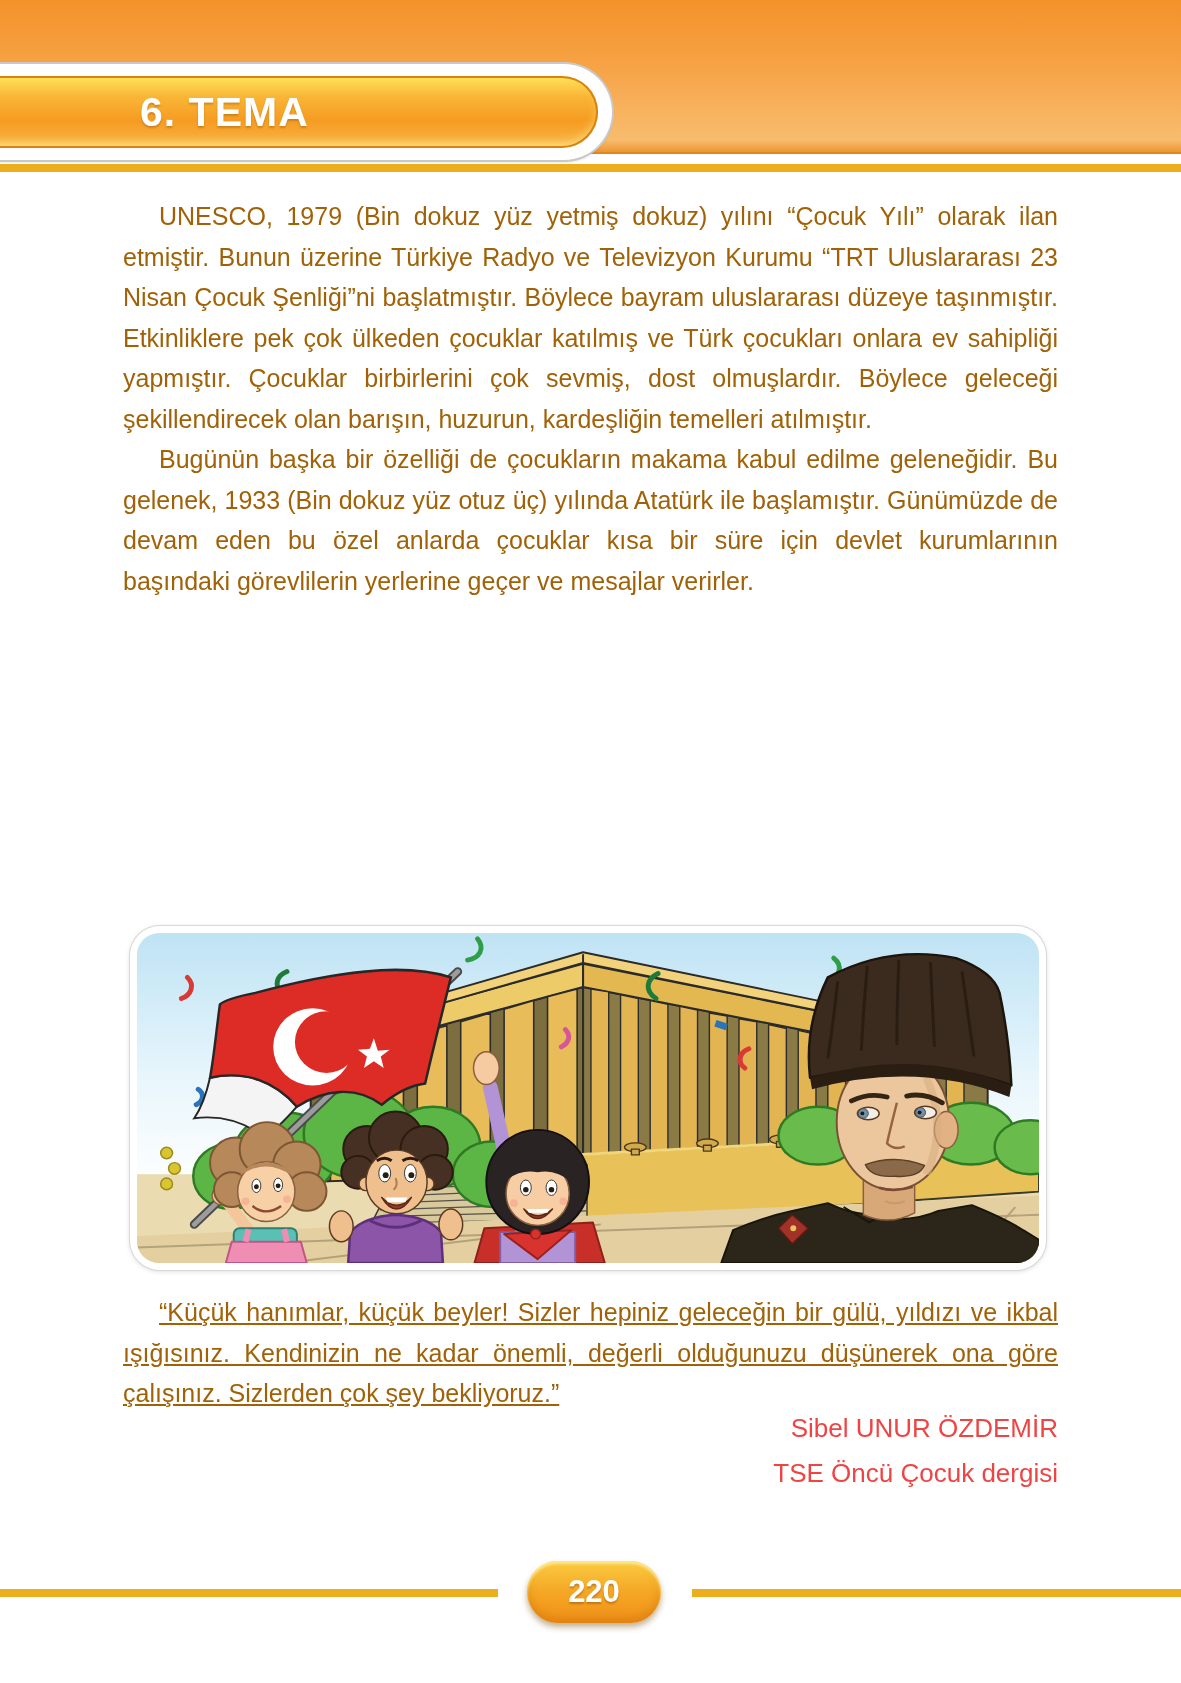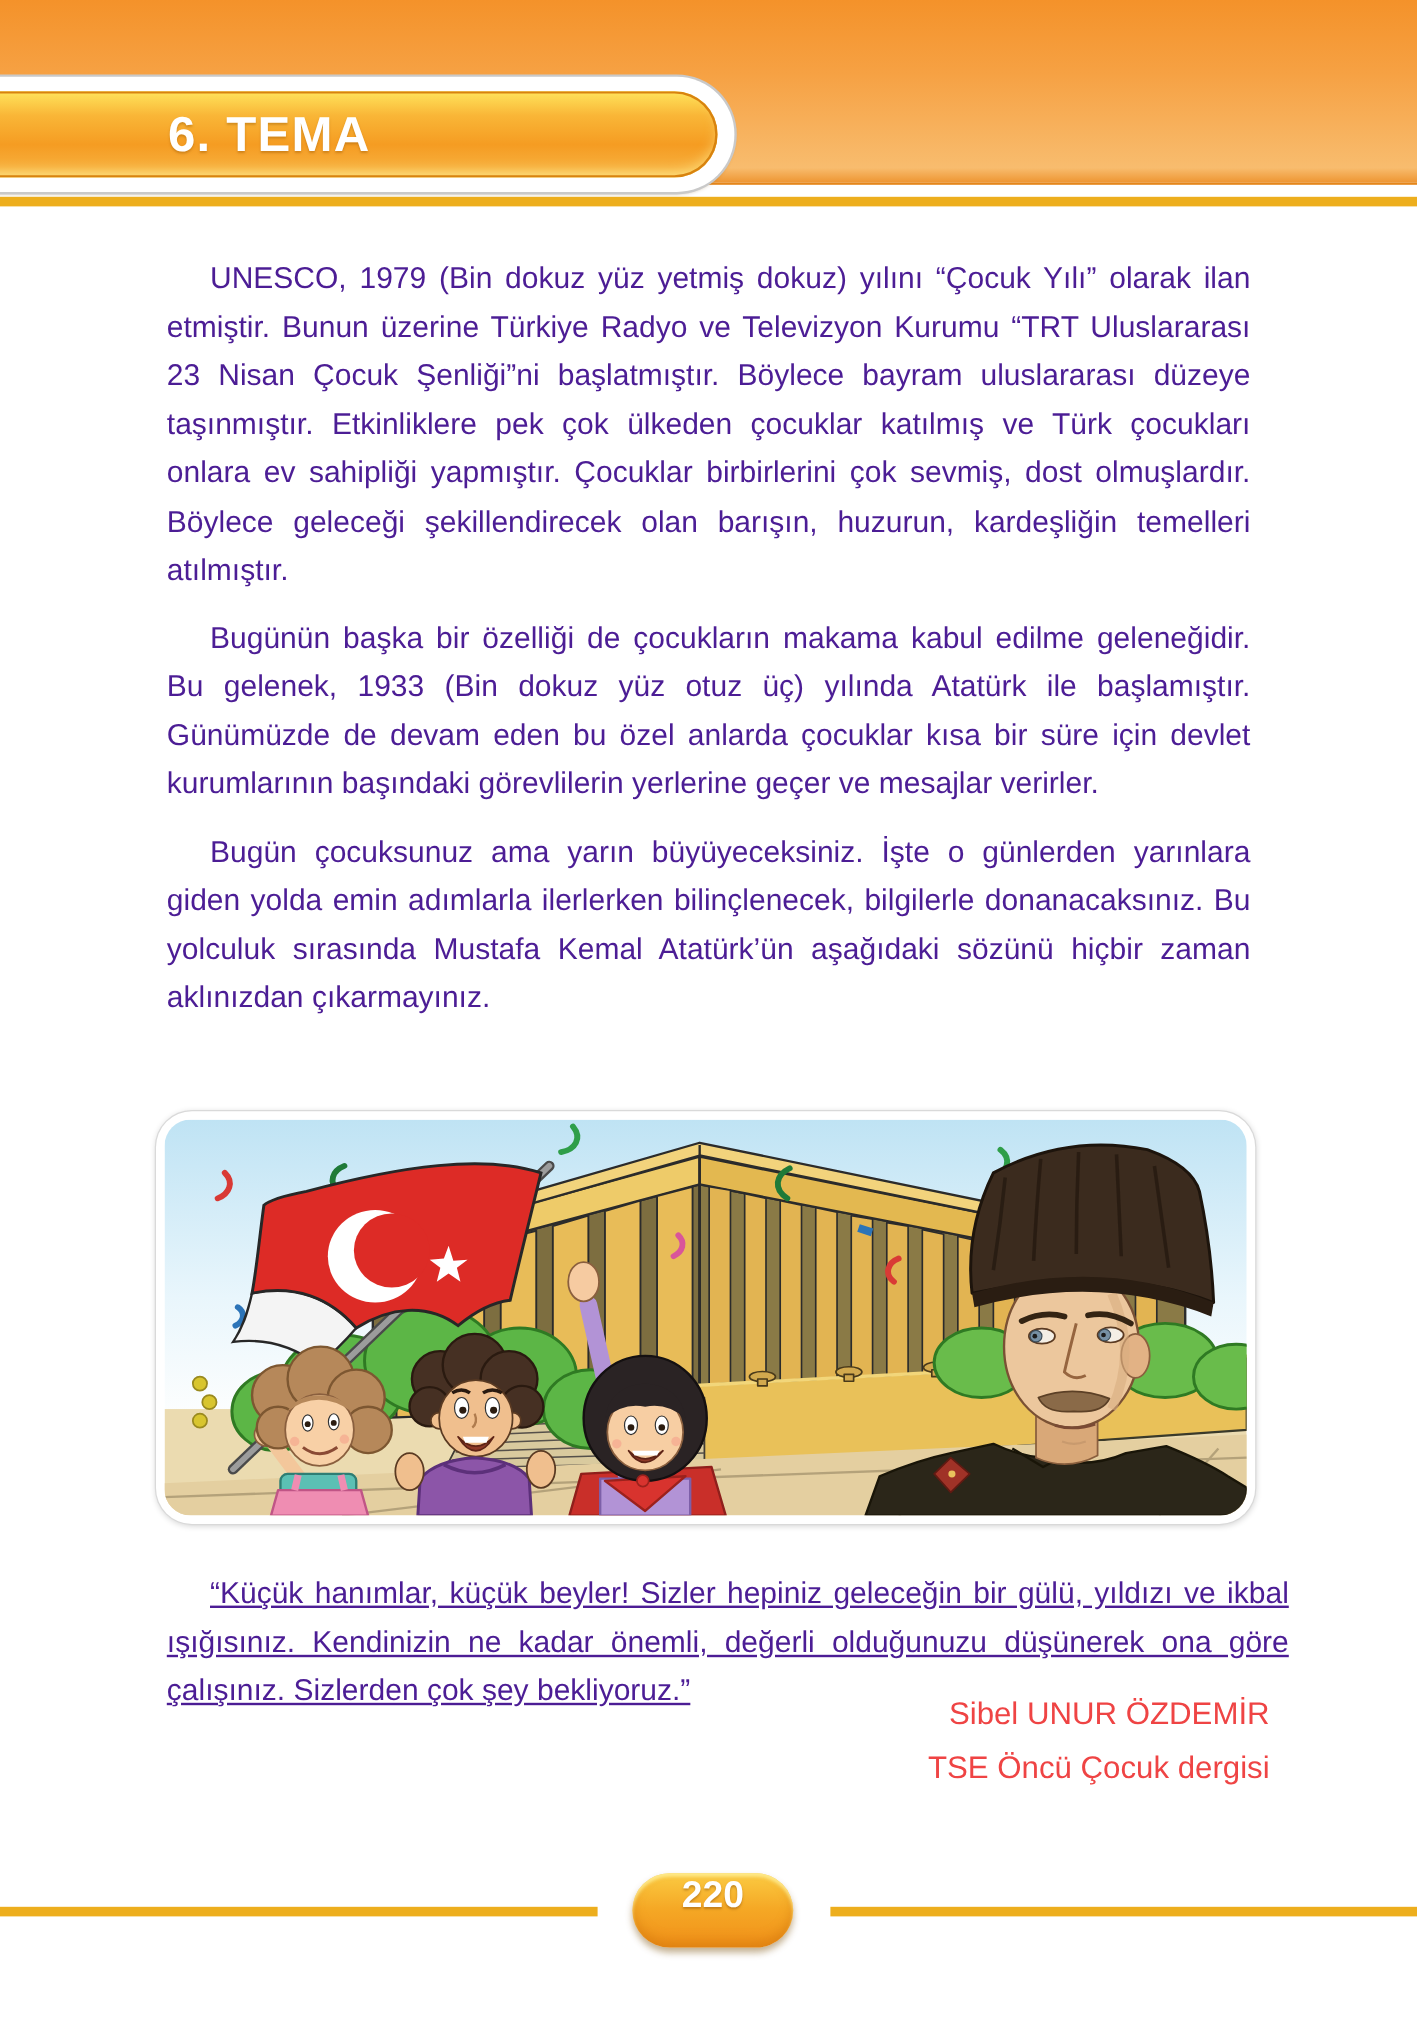--- a/index.html
+++ b/index.html
@@ -30,21 +30,21 @@
   .tema-label{
     position:absolute;left:180px;top:50%;transform:translateY(-50%);
     color:#ffffff;font-weight:bold;font-size:41px;letter-spacing:1px;
     text-shadow:0 2px 2px rgba(150,85,0,.4);
   }
   
   .paras{
     position:absolute;left:123px;top:196px;width:935px;z-index:1;color:#3C3C3C;
   }
   .paras p,.quote{
-    margin:16px;font-size:25px;line-height:40.5px;text-align:justify;text-indent:36px;color:#4c1d95;
+    margin:0;font-size:25px;line-height:40.5px;text-align:justify;text-indent:36px;color:#a16207;
   }
   .quote{position:absolute;left:123px;top:1292px;width:935px;z-index:3;text-decoration:underline;}
   .attribution{
     position:absolute;right:123px;top:1406px;width:560px;text-align:right;z-index:3;
     color:#ef4444;font-size:26px;line-height:45px;
   }
   
   .figure{
     position:absolute;left:130px;top:926px;width:916px;height:344px;z-index:2;
     background:#ffffff;border-radius:30px;box-sizing:border-box;padding:7px;
@@ -52,42 +52,41 @@
   }
   .figure-inner{width:100%;height:100%;border-radius:22px;overflow:hidden;}
   .figure-inner svg{display:block;width:100%;height:100%;}
   
   .rule-bl{position:absolute;left:0;top:1589px;width:498px;height:8px;background:#EDAE1D;}
   .rule-br{position:absolute;left:692px;top:1589px;width:489px;height:8px;background:#EDAE1D;}
   .page-pill{
     position:absolute;left:527px;top:1561px;width:134px;height:62px;border-radius:31px;
     background:linear-gradient(180deg,#FBCB42 0%,#F5A825 48%,#F19019 100%);
     box-shadow:0 4px 6px rgba(120,75,5,.45), inset 0 3px 3px rgba(255,240,150,.85), inset 0 -5px 9px rgba(205,115,10,.5);
-    display:flex;align-items:flex-start;justify-content:center;
+    display:flex;align-items:center;justify-content:center;
   }
   .page-pill span{
     color:#fff;font-weight:bold;font-size:31px;text-shadow:0 2px 2px rgba(120,60,0,.4);
   }
 </style>
 </head>
 <body>
 
 <header class="band">
   <div class="tema-outer">
     <div class="tema-pill">
       <span class="tema-label">6. TEMA</span>
     </div>
   </div>
 </header>
 <div class="rule-top"></div>
 
 <main class="paras">
   <p>UNESCO, 1979 (Bin dokuz yüz yetmiş dokuz) yılını “Çocuk Yılı” olarak ilan etmiştir. Bunun üzerine Türkiye Radyo ve Televizyon Kurumu “TRT Uluslararası 23 Nisan Çocuk Şenliği”ni başlatmıştır. Böylece bayram uluslararası düzeye taşınmıştır. Etkinliklere pek çok ülkeden çocuklar katılmış ve Türk çocukları onlara ev sahipliği yapmıştır. Çocuklar birbirlerini çok sevmiş, dost olmuşlardır. Böylece geleceği şekillendirecek olan barışın, huzurun, kardeşliğin temelleri atılmıştır.</p>
   <p>Bugünün başka bir özelliği de çocukların makama kabul edilme geleneğidir. Bu gelenek, 1933 (Bin dokuz yüz otuz üç) yılında Atatürk ile başlamıştır. Günümüzde de devam eden bu özel anlarda çocuklar kısa bir süre için devlet kurumlarının başındaki görevlilerin yerlerine geçer ve mesajlar verirler.</p>
-  <p>Bugün çocuksunuz ama yarın büyüyeceksiniz. İşte o günlerden yarınlara giden yolda emin adımlarla ilerlerken bilinçlenecek, bilgilerle donanacaksınız. Bu yolculuk sırasında Mustafa Kemal Atatürk’ün aşağıdaki sözünü hiçbir zaman aklınızdan çıkarmayınız.</p>
 </main>
 
 <figure class="figure" style="margin:0;">
   <div class="figure-inner">
     <svg viewBox="0 0 914 342" preserveAspectRatio="none">
       <defs>
         <linearGradient id="sky" x1="0" y1="0" x2="0" y2="1">
           <stop offset="0" stop-color="#BFE3F4"></stop>
             <stop offset="0.45" stop-color="#E9F6FC"></stop>
             <stop offset="0.75" stop-color="#FDFEFE"></stop>

